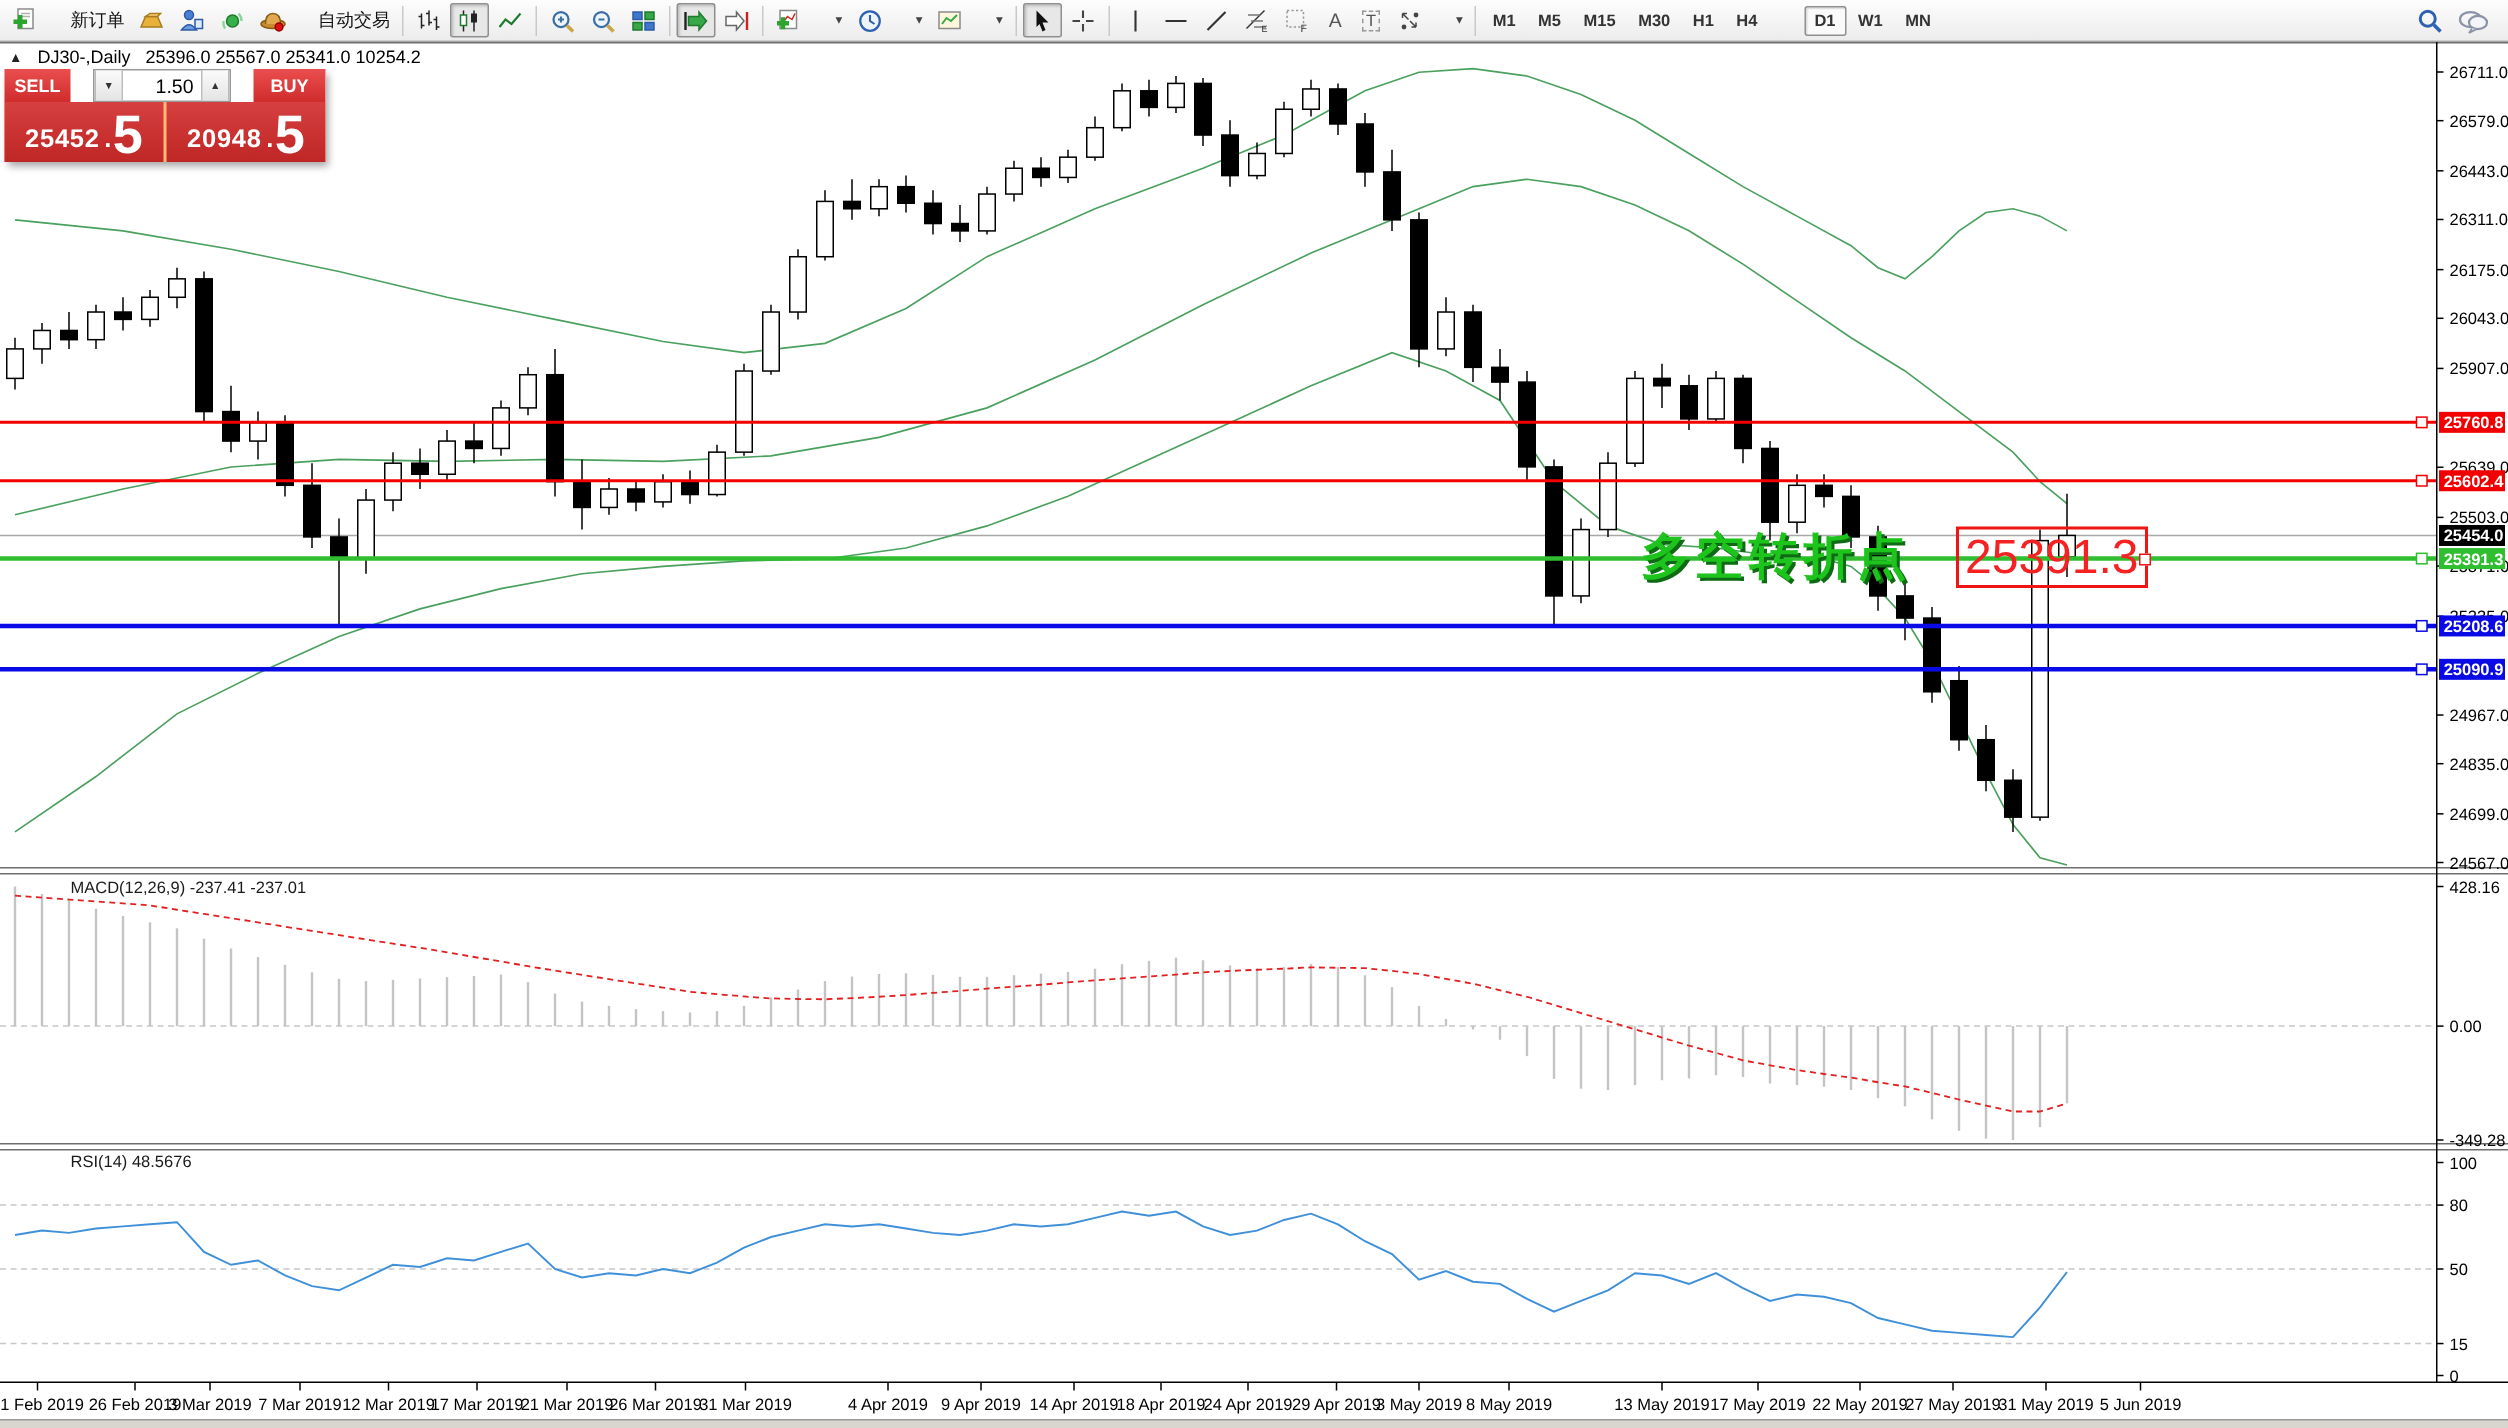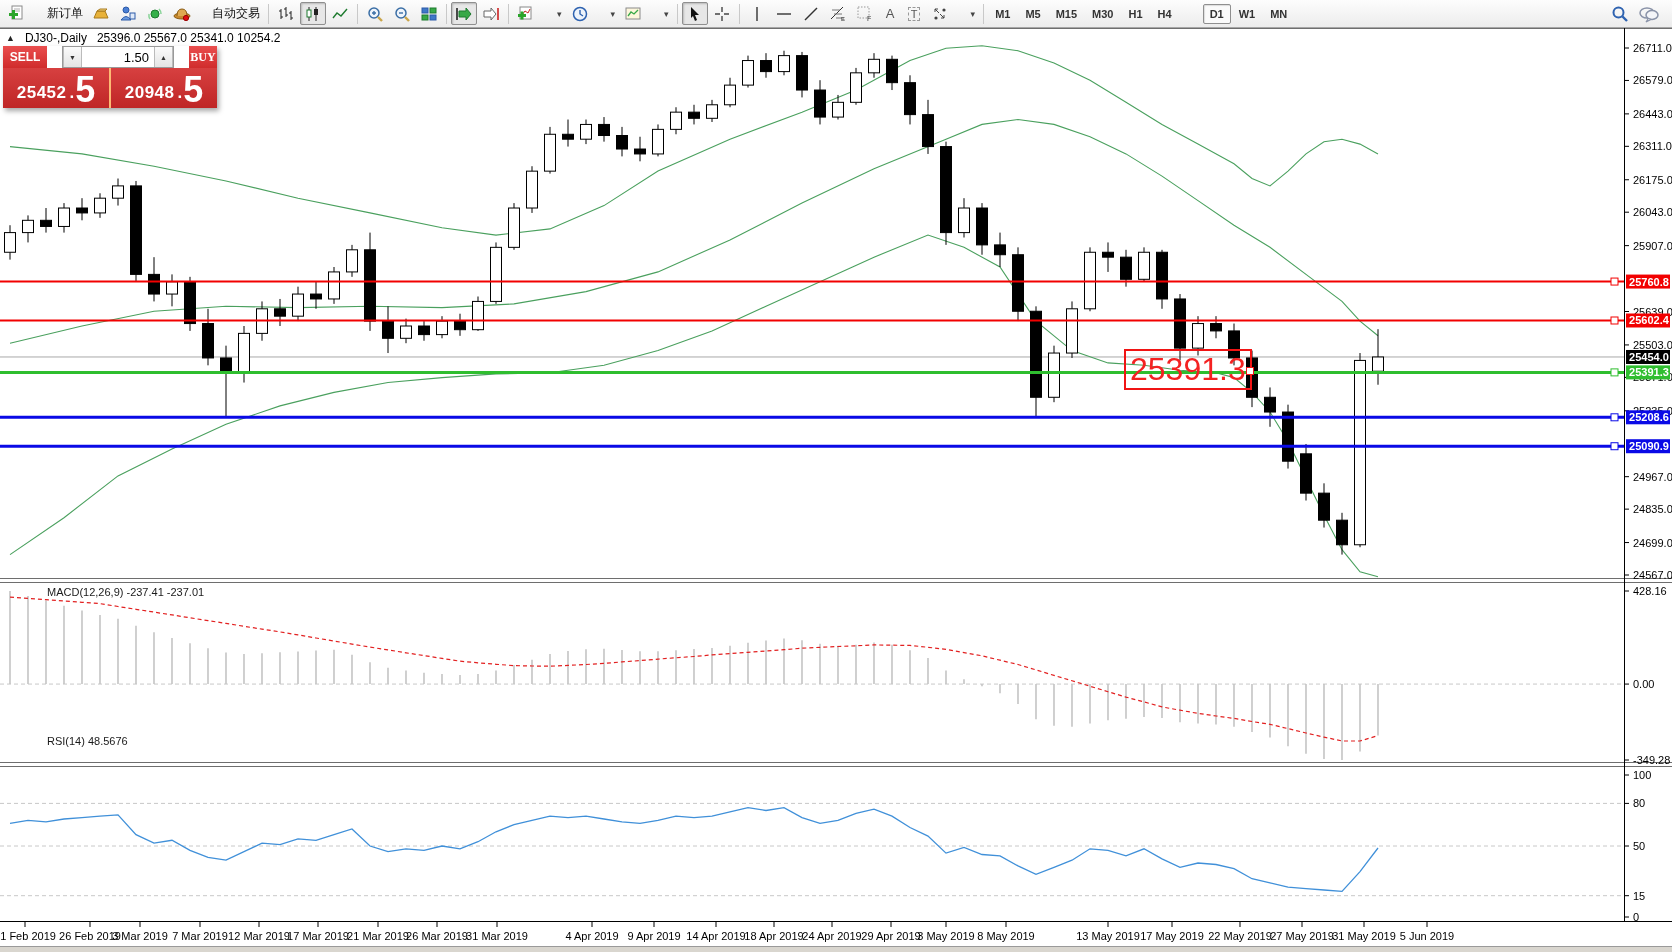--- a/index.html
+++ b/index.html
@@ -22,35 +22,35 @@
   
   #chart-header{position:absolute;left:6px;top:31px;display:flex;align-items:center;gap:10px;
                 font-size:12px;color:#000;z-index:5;}
   #collapse{font-size:9px;color:#222;}
   
   #trade-panel{position:absolute;left:3px;top:46px;width:214px;z-index:6;
                box-shadow:2px 3px 5px rgba(0,0,0,.35);font-weight:700;}
   #tp-row1{display:flex;height:22px;gap:15px;}
   .tp-btn{background:linear-gradient(#ea4e4e,#d02c2c);color:#fff;font-size:12px;
           display:flex;align-items:center;justify-content:center;}
-  #tp-sell{width:44px;}  #tp-buy{width:28px;font-family:Liberation Serif, serif;}
+  #tp-sell{width:44px;}  #tp-buy{width:48px;}
   #tp-spin{flex:1;display:flex;background:#fff;border:1px solid #999;box-sizing:border-box;}
   .spin-btn{width:17px;background:linear-gradient(#fbfbfb,#e4e4e4);border-left:1px solid #bbb;border-right:1px solid #bbb;
             display:flex;align-items:center;justify-content:center;font-size:7px;color:#333;}
   #tp-vol{flex:1;display:flex;align-items:center;justify-content:flex-end;padding-right:5px;
           font-size:13px;color:#000;font-weight:400;}
   #tp-row2{display:flex;gap:2px;margin-top:0;height:40px;background:#fdba74;}
   .tp-price{flex:1;background:linear-gradient(#d74040,#bf2626);color:#fff;display:flex;
             align-items:flex-end;justify-content:center;padding-bottom:3px;}
   .p-main{font-size:17px;line-height:17px;margin-bottom:4px;letter-spacing:.5px;}
   .p-dot{font-size:17px;line-height:17px;margin:0 1px 4px 3px;}
   .p-big{font-size:36px;line-height:30px;}
   
   .ind-label{position:absolute;left:3px;font-size:11px;color:#1a1a1a;z-index:4;white-space:pre;margin-left:44px;}
-  #macd-label{top:586px;} #rsi-label{top:735px;}
+  #macd-label{top:586px;} #rsi-label{top:769px;}
   
   #annotation{position:absolute;left:1094px;top:349px;display:flex;align-items:center;z-index:5;}
   #ann-text{font-size:33px;font-weight:700;color:#1cc41c;letter-spacing:3px;
             text-shadow:2px 2px 0 #0e6a14;white-space:nowrap;}
   #ann-box{margin-left:30px;border:2px solid #f01414;color:#f42222;font-size:32px;font-weight:400;
            padding:0 4px;position:relative;background:rgba(255,255,255,.0);white-space:nowrap;}
   #ann-anchor{position:absolute;right:-4px;top:50%;margin-top:-3px;width:6px;height:6px;
               background:#fff;border:1px solid #f01414;}
   
   #status-strip{position:absolute;left:0;bottom:0;width:1672px;height:6px;background:#d9d6cf;
@@ -679,20 +679,21 @@
           <span class="p-dot">.</span>
           <span class="p-big">5</span>
     </div>
   </div>
 </div>
 
 <div id="macd-label" class="ind-label">MACD(12,26,9) -237.41 -237.01</div>
 <div id="rsi-label" class="ind-label">RSI(14) 48.5676</div>
 
 <div id="annotation">
+  <span id="ann-text">多空转折点</span>
   <span id="ann-box">
     <span>25391.3</span>
     <span id="ann-anchor"></span>
   </span>
 </div>
 
 <div id="status-strip"></div>
 </div>
 
 </body></html>

